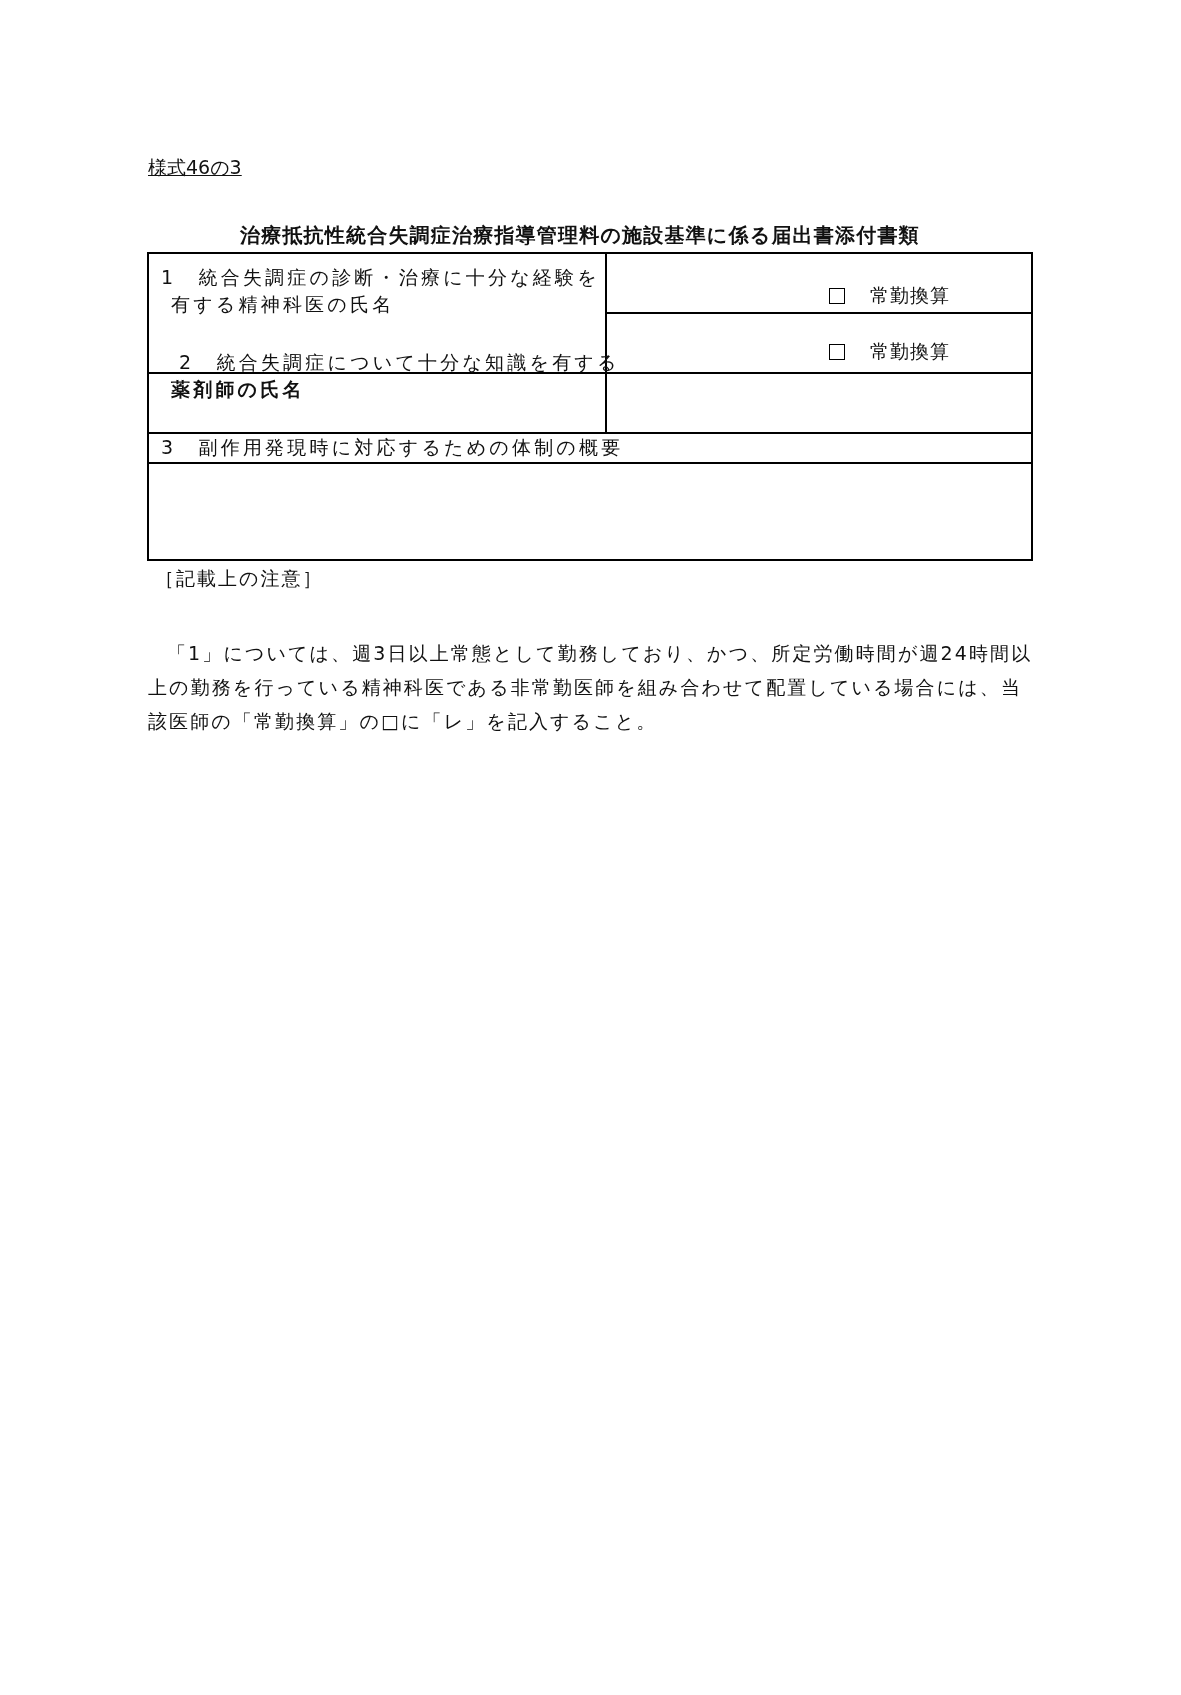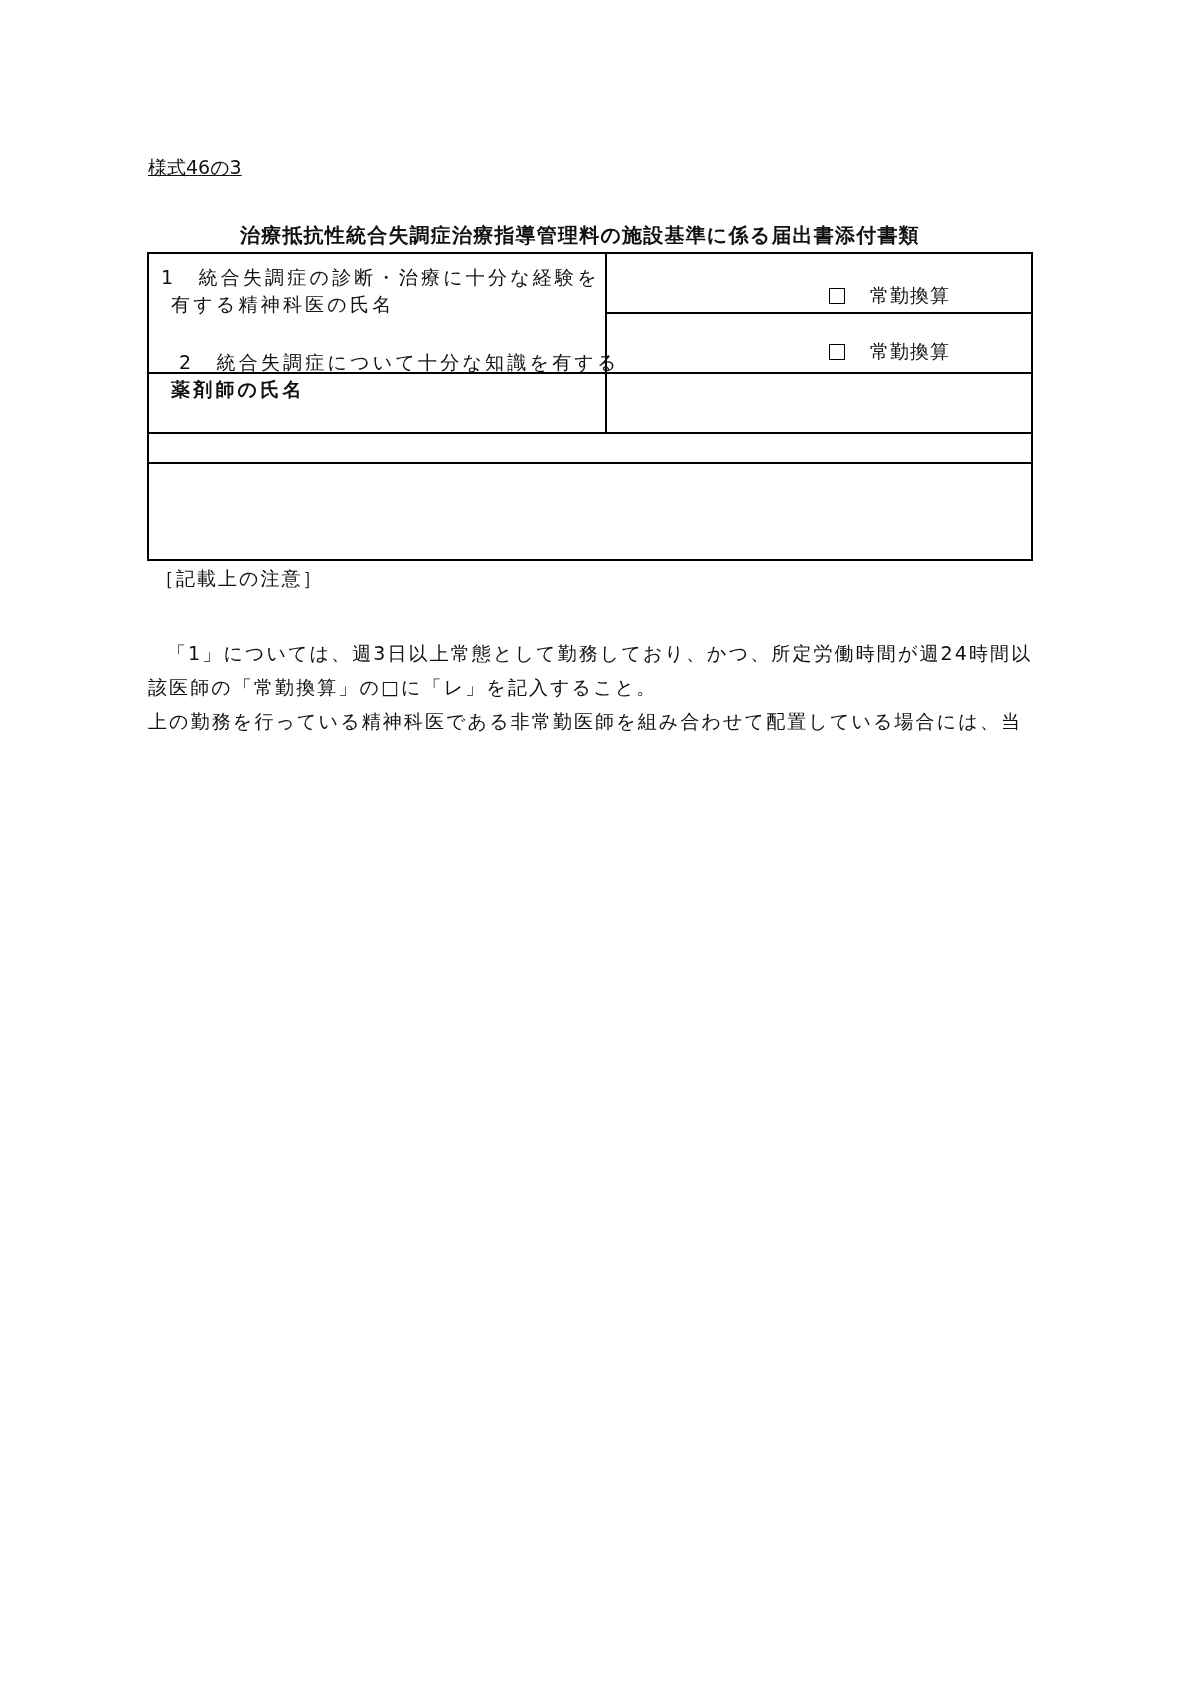--- a/index.html
+++ b/index.html
@@ -67,21 +67,22 @@
   </div>
   <div class="check-row" style="left:680px; top:68px; height:28px;">
     <span class="checkbox"></span>
     <span>常勤換算</span>
   </div>
 
   <div class="cell-text" style="left:22px; top:92px; top:94px;margin-left:8px;">2　統合失調症について十分な知識を有する</div>
   <div class="cell-text" style="left:22px; top:121px;font-weight:bold;">薬剤師の氏名</div>
   <div style="position:absolute; left:458px; top:120px; width:426px; height:58px;"></div>
 
+  <div class="cell-text" style="left:12px; top:179px;">3　副作用発現時に対応するための体制の概要</div>
   <div style="position:absolute; left:0; top:210px; width:884px; height:97px;"></div>
 </div>
 
 <div class="notes-head">［記載上の注意］</div>
 <div class="notes-body">
   <span style="padding-left:19px;">「1」については、週3日以上常態として勤務しており、かつ、所定労働時間が週24時間以</span>
+  <span>上の勤務を行っている精神科医である非常勤医師を組み合わせて配置している場合には、当</span>
   <span>該医師の「常勤換算」の□に「レ」を記入すること。</span>
-  <span>上の勤務を行っている精神科医である非常勤医師を組み合わせて配置している場合には、当</span>
 </div>
 
 </body></html>

